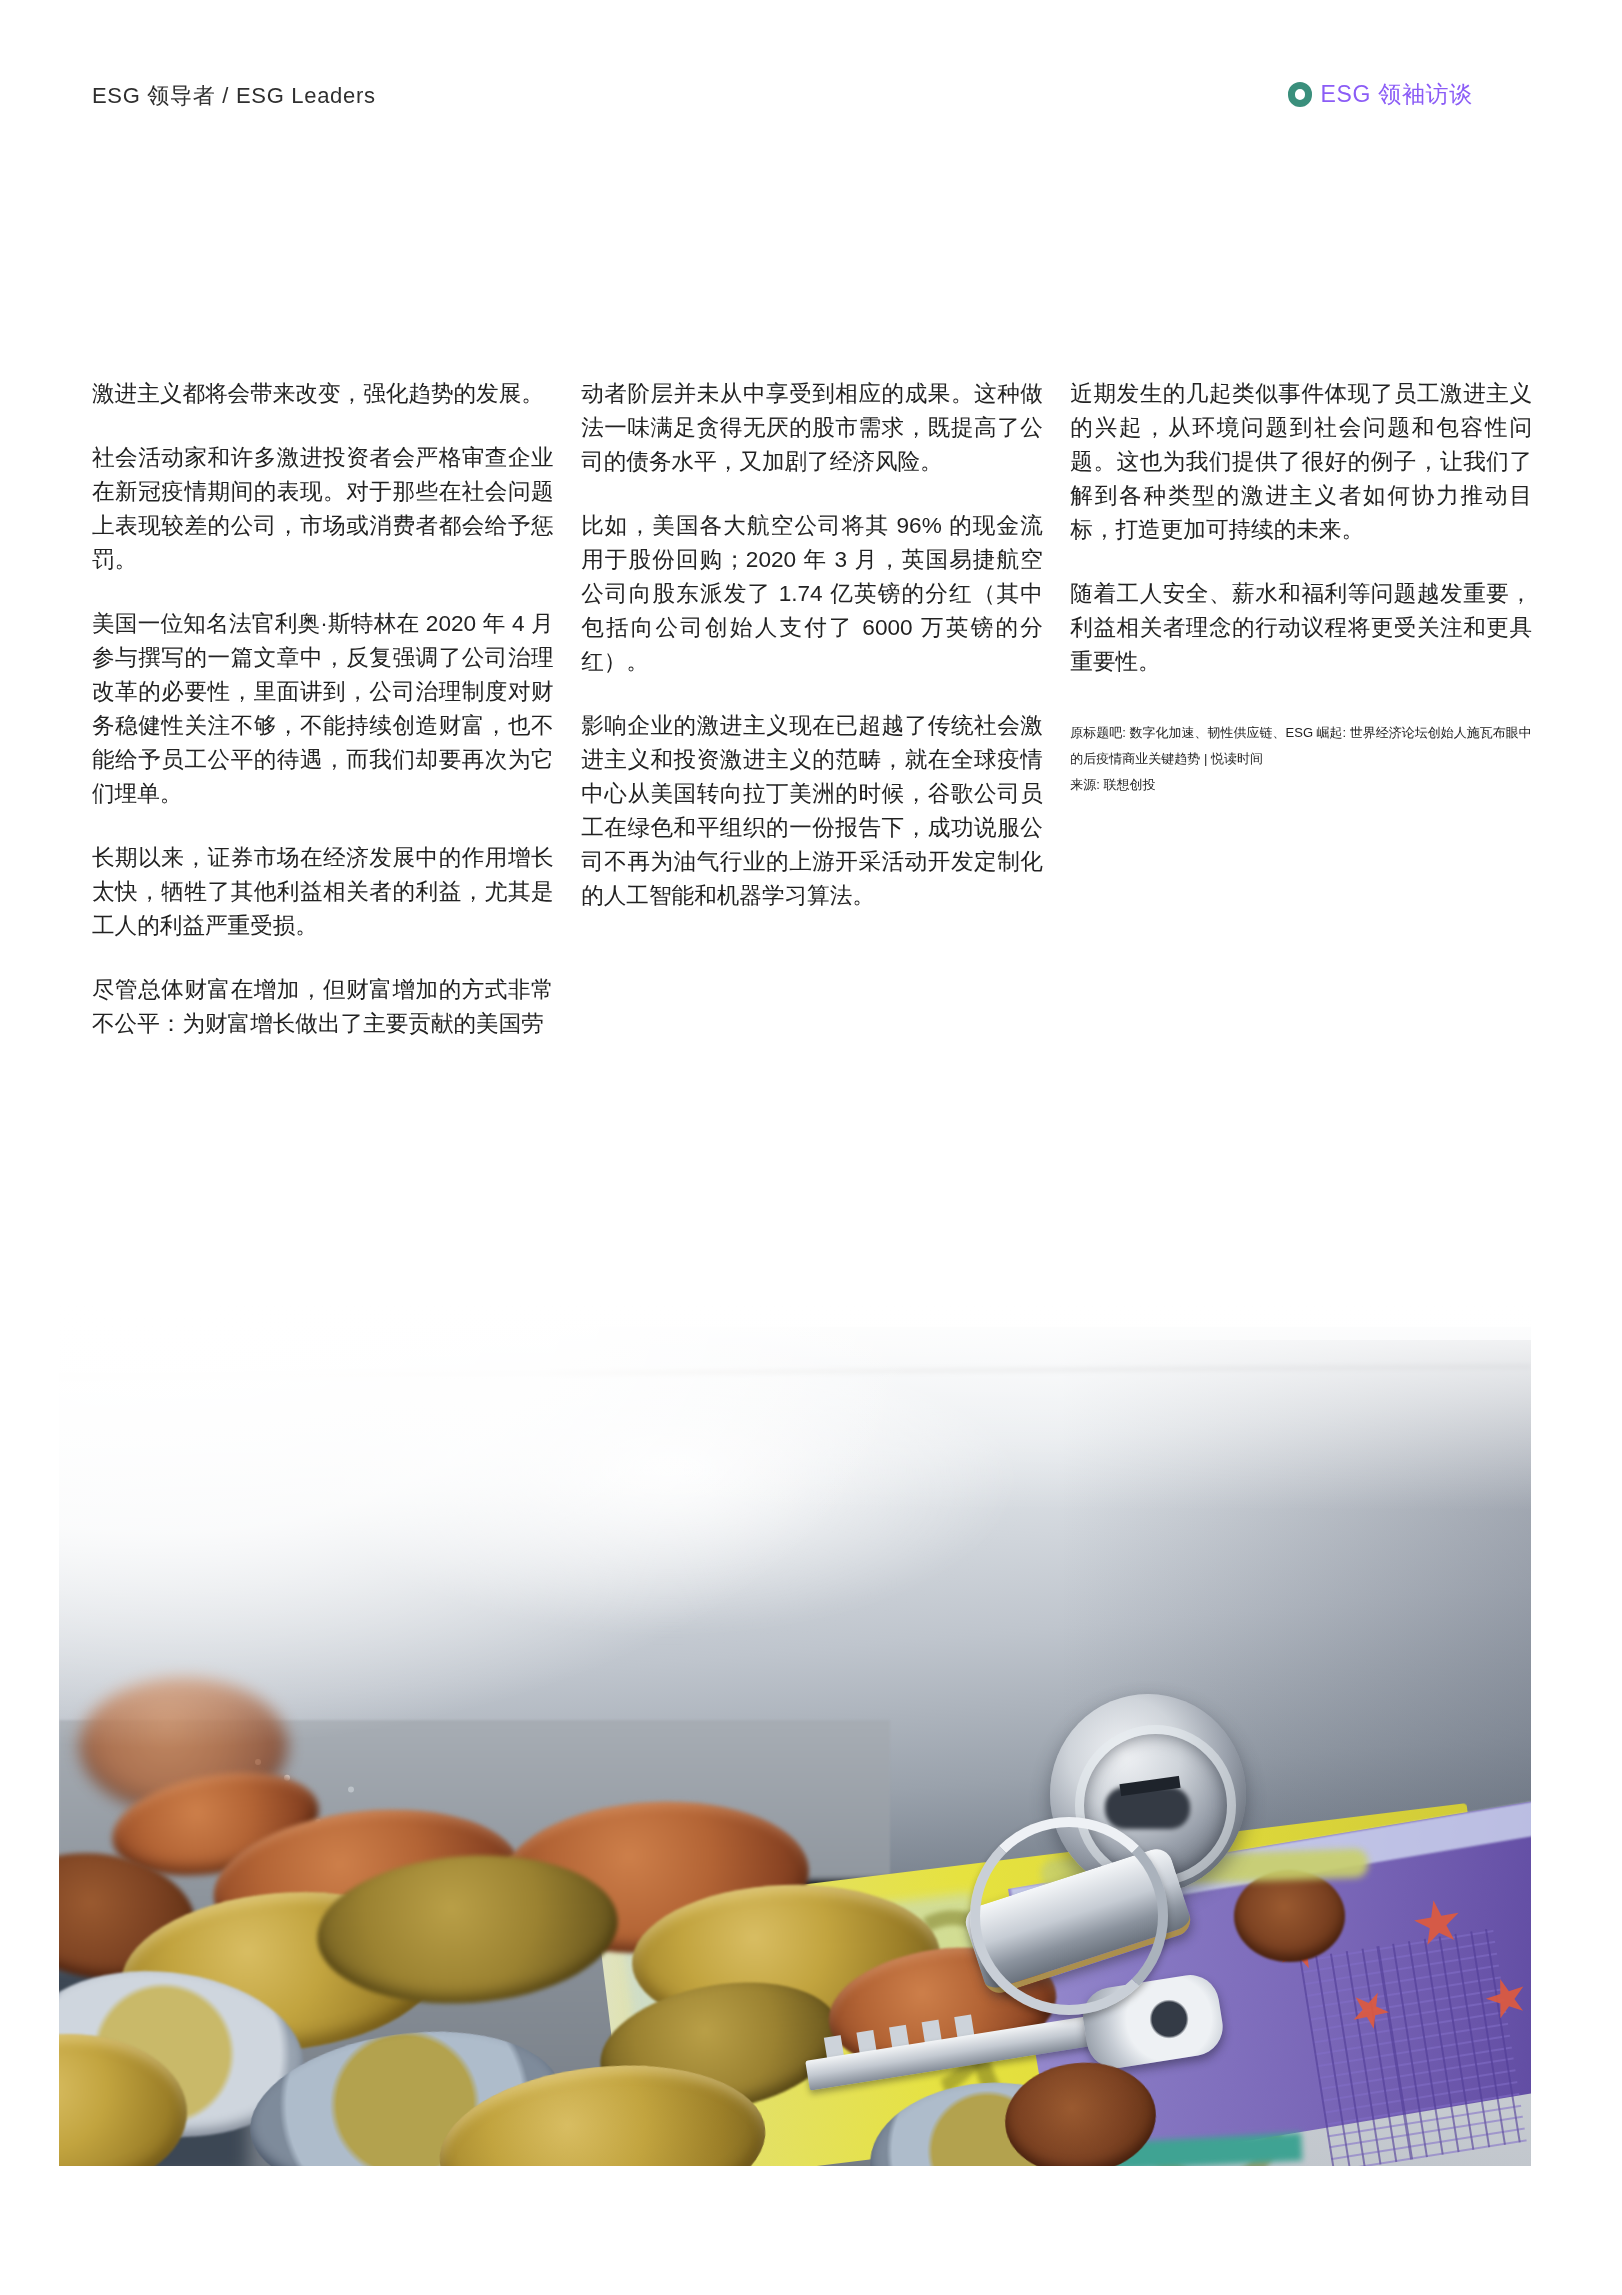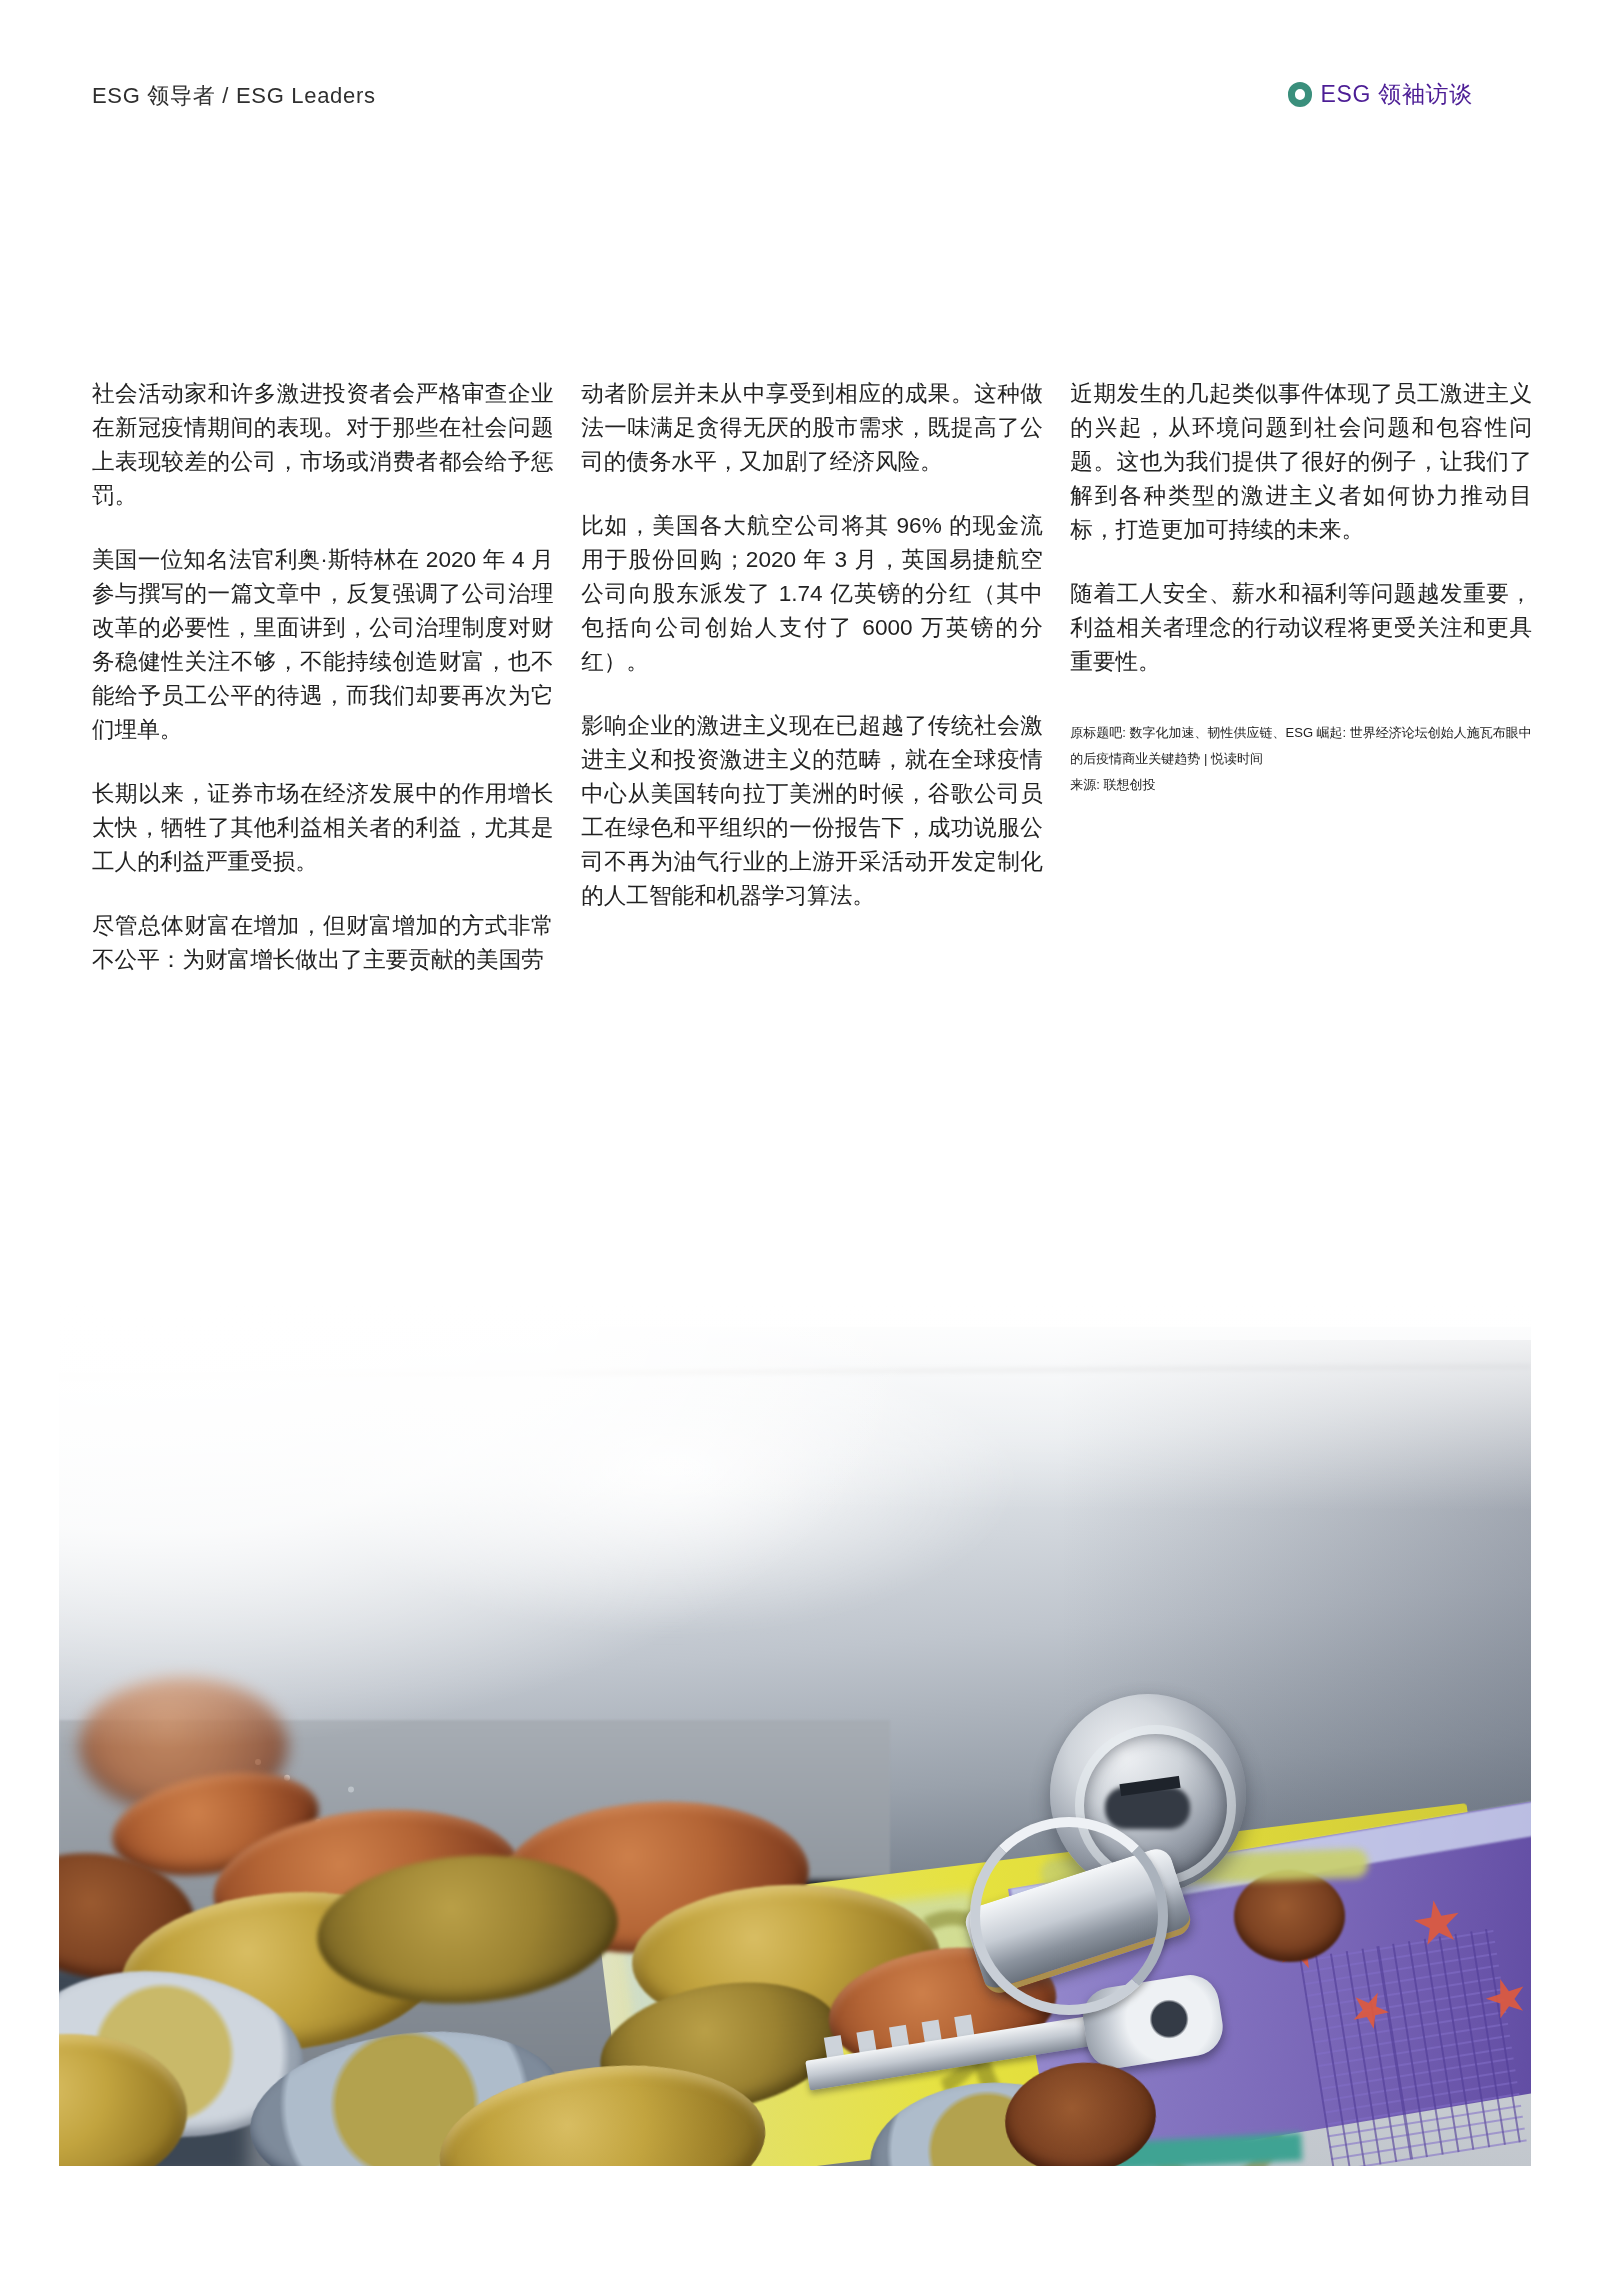--- a/index.html
+++ b/index.html
@@ -2,21 +2,21 @@
 <html style="font-size:10.5px"><head>
 <meta charset="utf-8">
 <style>
   html,body{margin:0;padding:0;background:#ffffff;}
   .page{position:relative;width:1565px;height:2295px;background:#ffffff;overflow:hidden;
         font-family:"Liberation Sans","DejaVu Sans",sans-serif;}
 
   
   .hdr-left{position:absolute;left:92px;top:81px;font-size:22px;color:#2f2f2f;letter-spacing:0.7px;}
   .hdr-right{position:absolute;right:92px;top:79px;display:flex;align-items:center;gap:8px;
-             font-size:23px;color:#4c1d95;letter-spacing:0.7px;}
+             font-size:23px;color:#8b5cf6;letter-spacing:0.7px;}
   .ring{width:10.5px;height:10.5px;border:7.2px solid #3a8f7c;border-radius:50%;background:#fff;flex:0 0 auto;}
 
   
   .article{position:absolute;left:92px;top:377px;width:1440px;display:grid;
            grid-template-columns:repeat(3,1fr);column-gap:27.5px;}
   .article p{margin:0 0 30px 0;font-size:22.6px;line-height:34px;color:#222222;
              text-align:justify;word-break:break-all;}
   .note{margin-top:41px;color:#333333;}
   .note p{margin:0;font-size:13px;line-height:26px;text-align:left;}
 
@@ -116,20 +116,21 @@
 <div class="page">
 
   <div class="hdr-left">ESG 领导者 / ESG Leaders</div>
   <div class="hdr-right">
     <span class="ring"></span>
     <span>ESG 领袖访谈</span>
   </div>
 
   <main class="article">
     <div class="col">
+      <p>激进主义都将会带来改变，强化趋势的发展。</p>
       <p>社会活动家和许多激进投资者会严格审查企业在新冠疫情期间的表现。对于那些在社会问题上表现较差的公司，市场或消费者都会给予惩罚。</p>
       <p>美国一位知名法官利奥·斯特林在 2020 年 4 月参与撰写的一篇文章中，反复强调了公司治理改革的必要性，里面讲到，公司治理制度对财务稳健性关注不够，不能持续创造财富，也不能给予员工公平的待遇，而我们却要再次为它们埋单。</p>
       <p>长期以来，证券市场在经济发展中的作用增长太快，牺牲了其他利益相关者的利益，尤其是工人的利益严重受损。</p>
       <p>尽管总体财富在增加，但财富增加的方式非常不公平：为财富增长做出了主要贡献的美国劳</p>
     </div>
     <div class="col">
       <p>动者阶层并未从中享受到相应的成果。这种做法一味满足贪得无厌的股市需求，既提高了公司的债务水平，又加剧了经济风险。</p>
       <p>比如，美国各大航空公司将其 96% 的现金流用于股份回购；2020 年 3 月，英国易捷航空公司向股东派发了 1.74 亿英镑的分红（其中包括向公司创始人支付了 6000 万英镑的分红）。</p>
       <p>影响企业的激进主义现在已超越了传统社会激进主义和投资激进主义的范畴，就在全球疫情中心从美国转向拉丁美洲的时候，谷歌公司员工在绿色和平组织的一份报告下，成功说服公司不再为油气行业的上游开采活动开发定制化的人工智能和机器学习算法。</p>
     </div>

